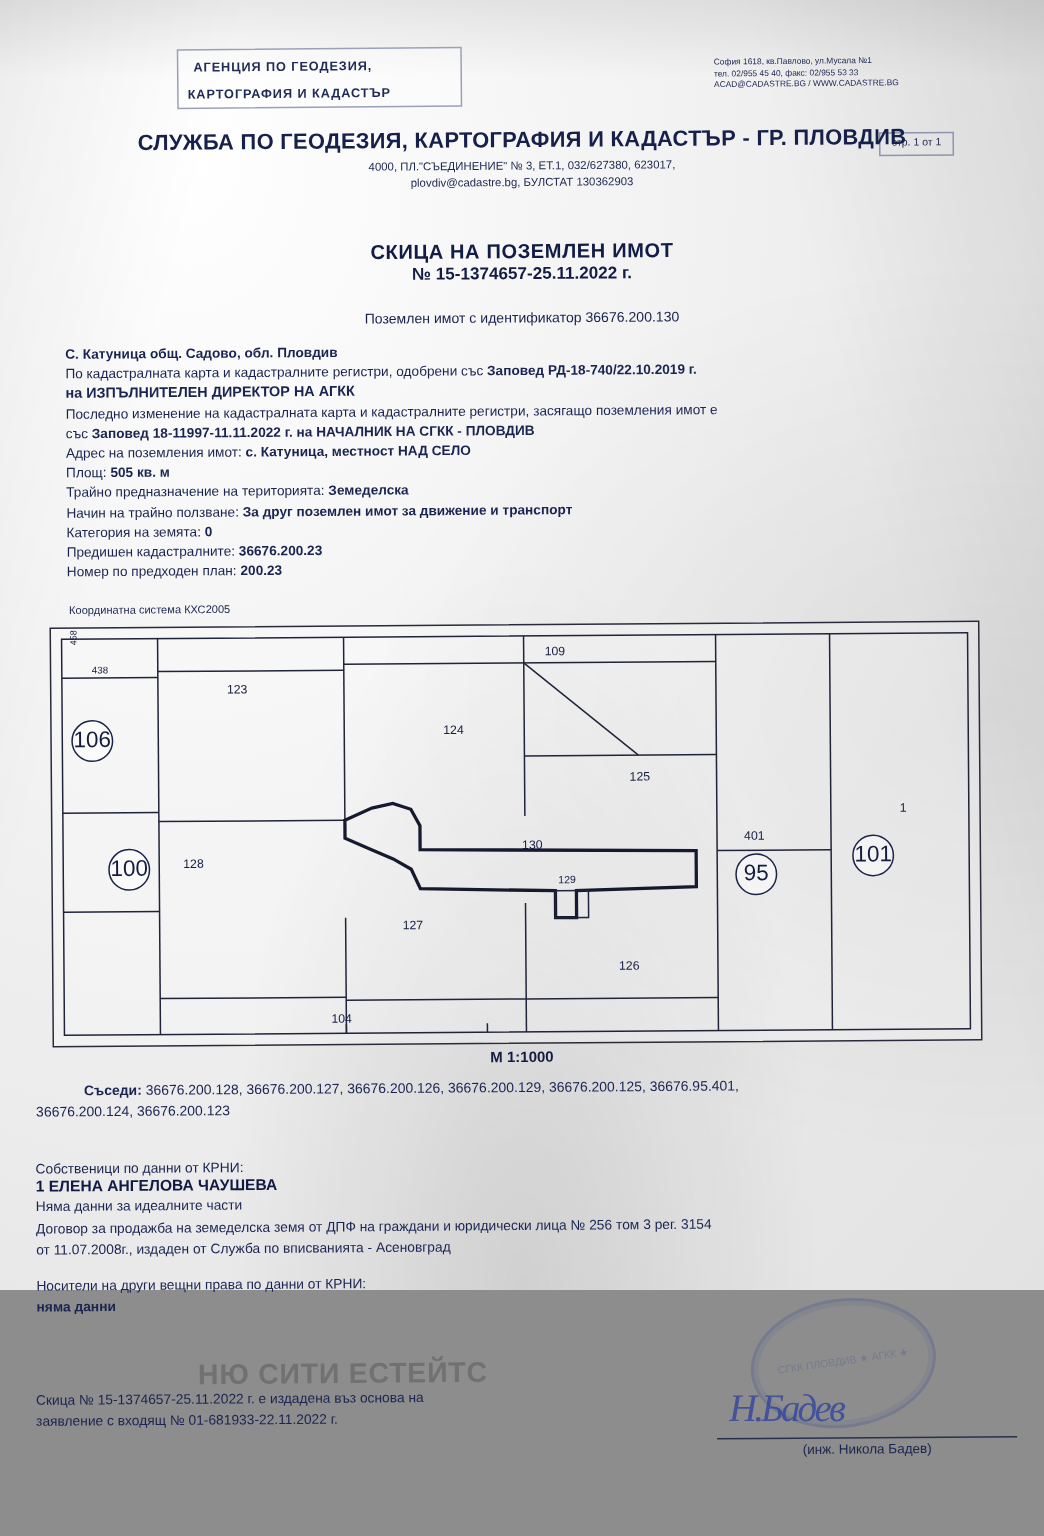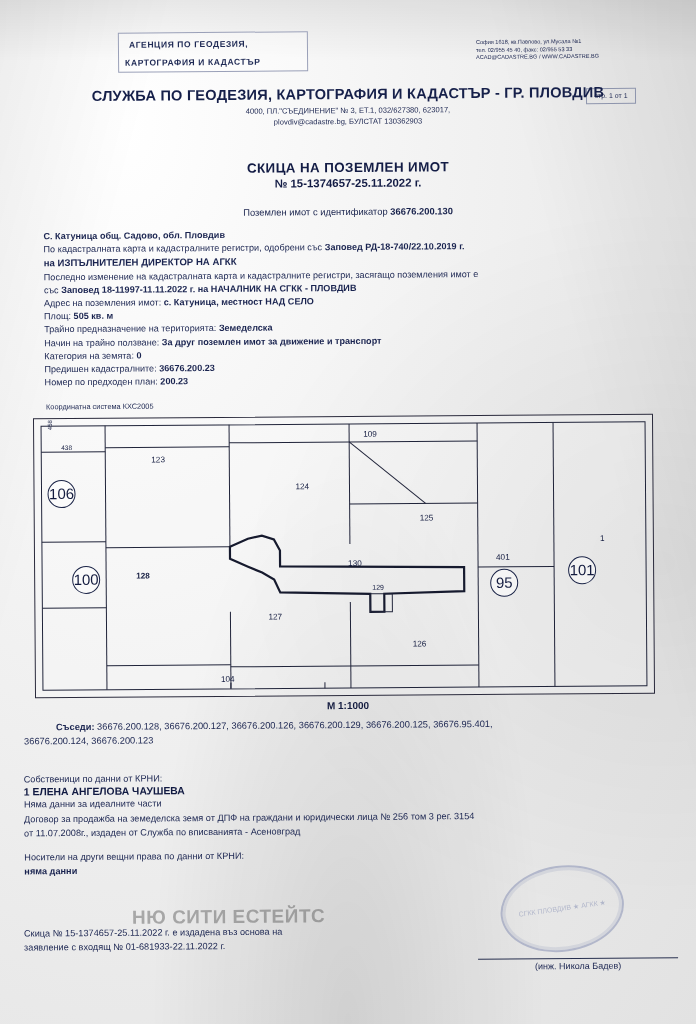--- a/index.html
+++ b/index.html
@@ -1,18 +1,18 @@
 <!DOCTYPE html>
 <html><head>
 <meta charset="utf-8">
 <style>
   html,body{margin:0;padding:0;background:#8d8d8d;}
   body{width:696px;height:1024px;overflow:hidden;font-family:"Liberation Sans",sans-serif;}
   #page{
-    position:relative;width:696px;height:1024px;
+    position:relative;width:696px;height:860px;
     background:
       radial-gradient(ellipse at 18% 12%, #ffffff 0%, #f2f2f2 40%, #e9e9e9 70%, #e2e2e2 100%),
       linear-gradient(180deg,#fafafa 0%,#f0f0f0 55%,#e6e6e6 100%);
     color:#1a1a2e;
   }
   
   #page:before{
     content:"";position:absolute;inset:0;pointer-events:none;
     background:
       linear-gradient(105deg, rgba(0,0,0,0.05) 0%, rgba(0,0,0,0) 18%),
@@ -64,21 +64,21 @@
   }
   .doc-no{
     position:absolute;left:0;top:177px;width:696px;text-align:center;
     font-size:11.4px;font-weight:bold;color:#131c45;
     transform:rotate(-0.4deg);
   }
   .ident-line{
     position:absolute;left:0;top:206px;width:696px;text-align:center;
     font-size:9.4px;color:#18224c;transform:rotate(-0.4deg);
   }
-  .ident-line b{font-weight:bold;}
+  .ident-line b{font-weight:normal;}
 
   
   .body-block{
     position:absolute;left:44px;top:228px;width:610px;
     transform:rotate(-0.42deg);
   }
   .row{font-size:9.1px;line-height:13.2px;color:#1a2450;white-space:nowrap;}
   .row b{font-weight:bold;}
   .row .big{font-size:9.6px;font-weight:bold;}
 
@@ -271,21 +271,21 @@
         <g stroke="#20243a" stroke-width="1">
           <line x1="290" y1="266" x2="290" y2="272"></line>
           <line x1="196" y1="266" x2="196" y2="272"></line>
         </g>
       </svg>
 
       <div class="plot-label" style="left:330px;top:14px;">109</div>
       <div class="plot-label" style="left:118px;top:38px;">123</div>
       <div class="plot-label" style="left:262px;top:66px;">124</div>
       <div class="plot-label" style="left:386px;top:98px;">125</div>
-      <div class="plot-label" style="left:102px;top:154px;font-weight:bold;">128</div>
+      <div class="plot-label" style="left:88px;top:154px;">128</div>
       <div class="plot-label" style="left:314px;top:143px;text-align:right;">130</div>
       <div class="plot-label" style="left:338px;top:168px;font-size:7px;">129</div>
       <div class="plot-label" style="left:234px;top:196px;">127</div>
       <div class="plot-label" style="left:378px;top:224px;">126</div>
       <div class="plot-label" style="left:186px;top:258px;">104</div>
       <div class="plot-label" style="left:462px;top:138px;">401</div>
       <div class="plot-label" style="left:566px;top:120px;">1</div>
       <div class="plot-label" style="left:28px;top:26px;font-size:6.5px;">438</div>
       <div class="plot-label" style="left:12px;top:4px;font-size:6px;transform:rotate(-90deg);">458</div>
 
@@ -319,19 +319,20 @@
 
     <div class="stamp">
       <div class="stamp-inner">СГКК ПЛОВДИВ ★ АГКК ★</div>
     </div>
     <div class="watermark">НЮ СИТИ ЕСТЕЙТС</div>
 
     <div class="footer">
       <div class="r">Скица № 15-1374657-25.11.2022 г. е издадена въз основа на</div>
       <div class="r">заявление с входящ № 01-681933-22.11.2022 г.</div>
     </div>
+    <div class="sig-scribble">Н.Бадев</div>
     <div class="sig-block">
       <div class="sig-line"></div>
       <div class="sig-name">(инж. Никола Бадев)</div>
     </div>
 
   </div>
 </div>
 
 </body></html>

